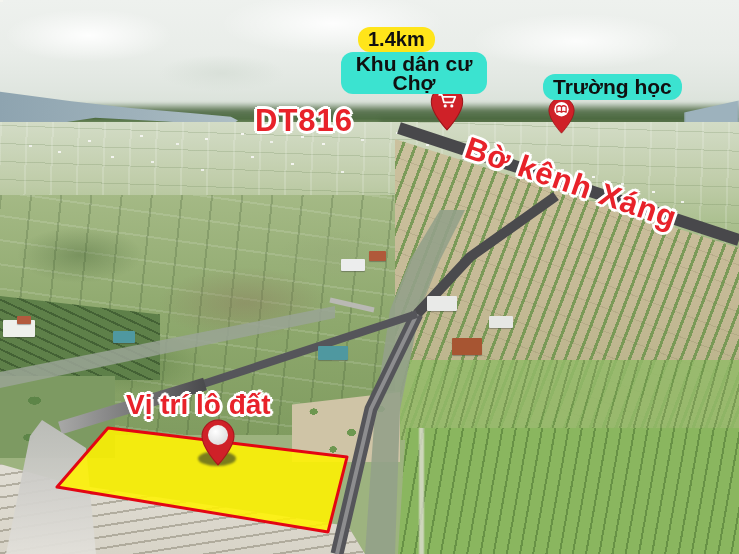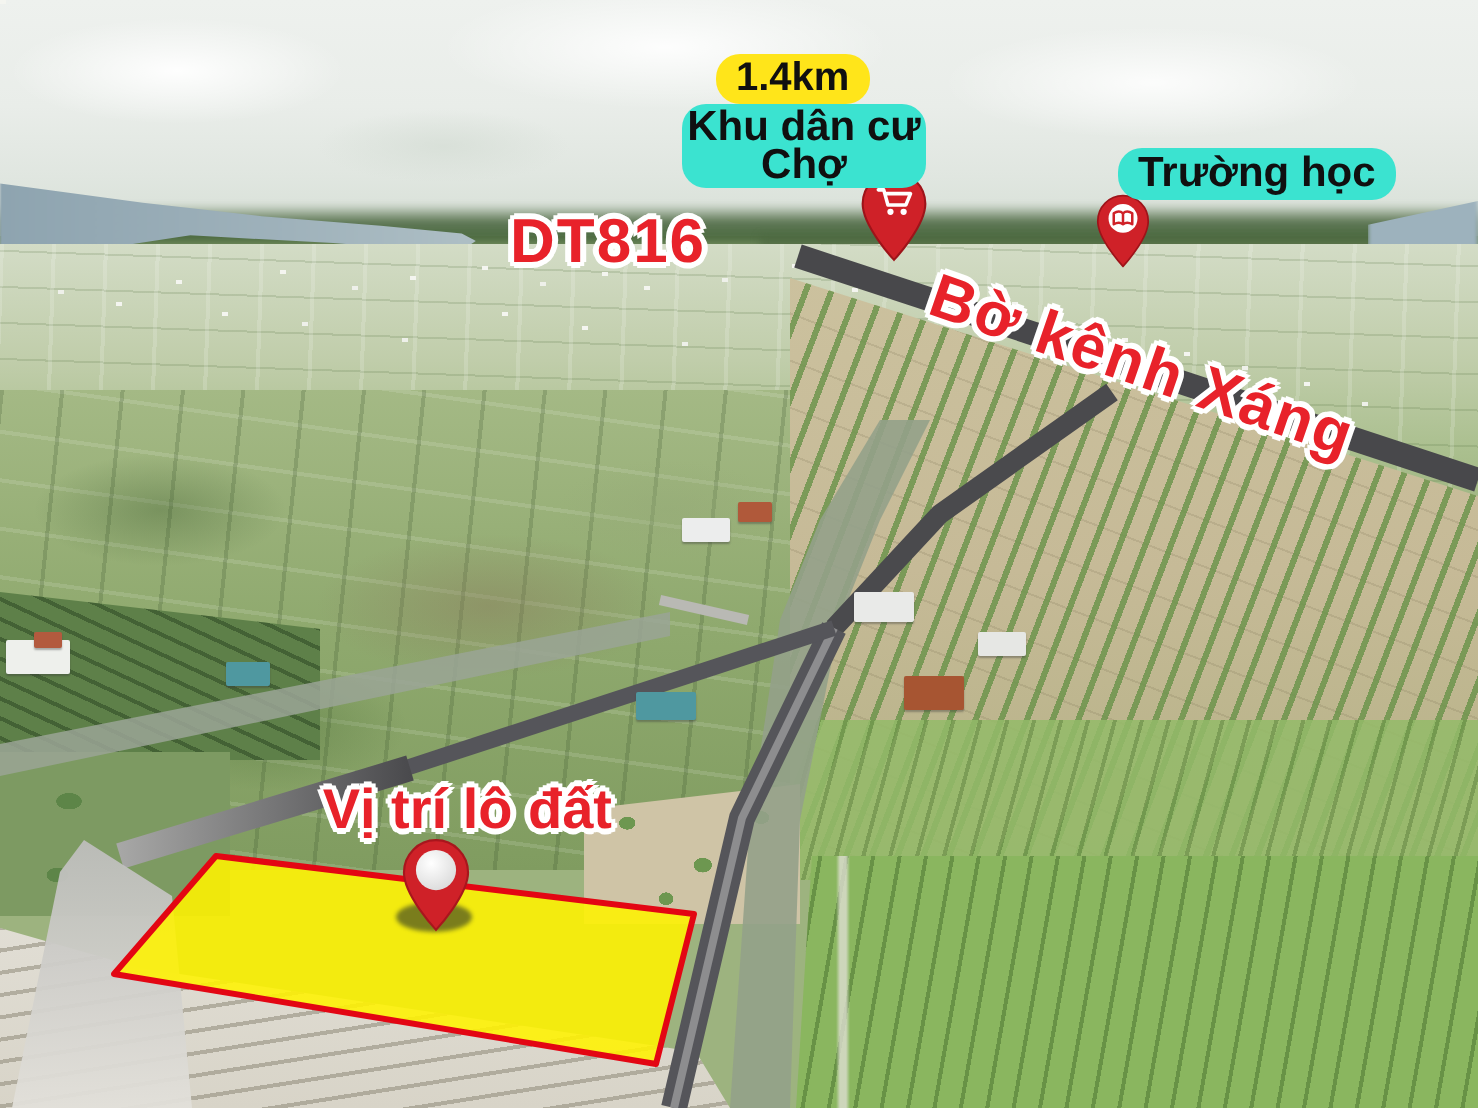--- a/index.html
+++ b/index.html
@@ -104,32 +104,32 @@
   .pin-plot{left:197px;top:419px;width:42px;height:47px;}
   .pin-shadow{left:198px;top:451px;width:38px;height:15px;border-radius:50%;
     background:rgba(82,88,34,.75);filter:blur(1px);}
 
   
   .badge{padding:1px 10px;font-weight:700;color:#101010;border-radius:12px;
     white-space:nowrap;line-height:1.15;}
   .badge-yellow{background:#ffe51a;font-size:20px;}
   .badge-cyan{background:#3be3d0;font-size:21px;}
   .badge-market-dist{left:358px;top:27px;}
-  .badge-market-name{left:341px;top:52px;width:122px;text-align:center;
+  .badge-market-name{left:341px;top:52px;width:146px;text-align:center;
     white-space:normal;line-height:19px;padding:2px 0;}
   .badge-school-dist{left:564px;top:52px;}
-  .badge-school-name{left:543px;top:74px;margin-left:16px;}
+  .badge-school-name{left:543px;top:74px;}
   .redlabel{color:#e8222a;font-weight:700;white-space:nowrap;
     text-shadow:-2px -2px 0 #fff,2px -2px 0 #fff,-2px 2px 0 #fff,2px 2px 0 #fff,
       -3px 0 0 #fff,3px 0 0 #fff,0 -3px 0 #fff,0 3px 0 #fff,
       -2px 0 0 #fff,2px 0 0 #fff,0 2px 0 #fff,0 -2px 0 #fff;}
   .label-highway{left:255px;top:103px;font-size:31px;letter-spacing:1px;}
   .label-canal{left:472px;top:130px;font-size:31px;transform:rotate(19deg);
     transform-origin:left top;letter-spacing:1px;}
-  .label-plot{left:126px;top:389px;width:180px;text-align:right;font-size:28px;}
+  .label-plot{left:126px;top:389px;width:180px;text-align:left;font-size:28px;}
 </style>
 </head>
 <body>
 
 <div id="stage">
 
   <div class="sky"></div>
   <div class="treeline"></div>
   <div class="treeline2"></div>
   <div class="river-left"></div>

